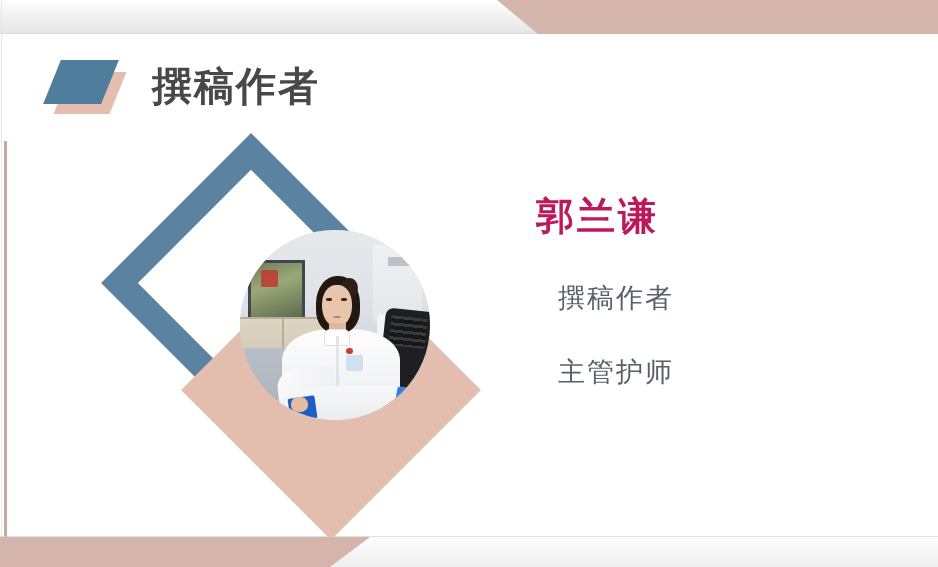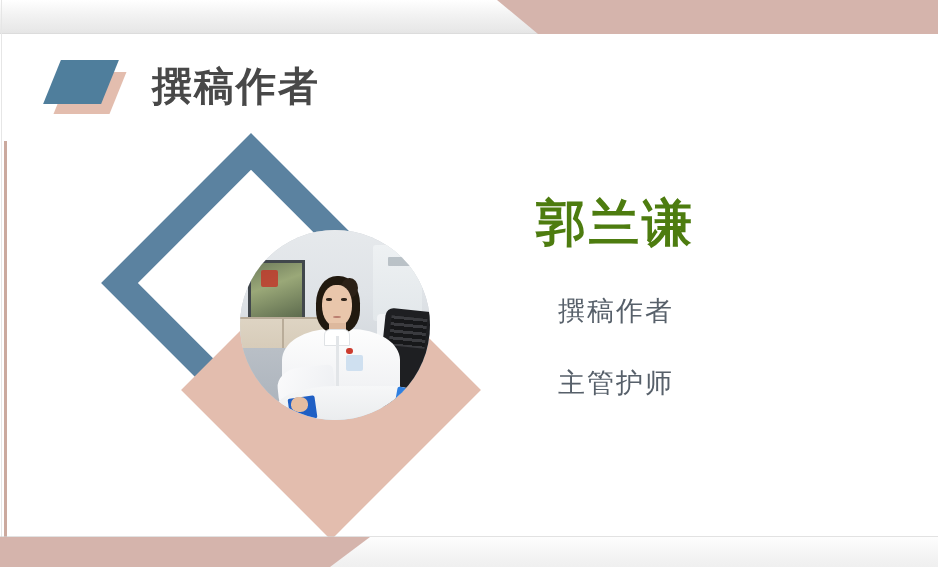--- a/index.html
+++ b/index.html
@@ -308,37 +308,37 @@
   }
 
   
   .info {
     position: absolute;
     left: 536px;
     top: 196px;
     width: 330px;
   }
   .info-name {
-    font-size: 50px;
+    font-size: 38px;
     font-weight: bold;
-    color: #4d7c0f;
+    color: #be185d;
     letter-spacing: 3px;
     line-height: 1.1;
     margin: 0 0 44px 0;
     white-space: nowrap;
   }
   .info-line {
     font-size: 27px;
     color: #57606a;
     letter-spacing: 2px;
     line-height: 1.2;
     margin: 0 0 42px 22px;
     white-space: nowrap;
   }
-  .info-line:last-child { margin-bottom: 0; font-family: Liberation Mono, monospace; }
+  .info-line:last-child { margin-bottom: 0; }
 </style>
 </head>
 <body>
 
 <div id="slide">
 
   <div class="top-band"></div>
   <div class="top-band-inner-line"></div>
   <div class="top-pink-wedge"></div>
 

